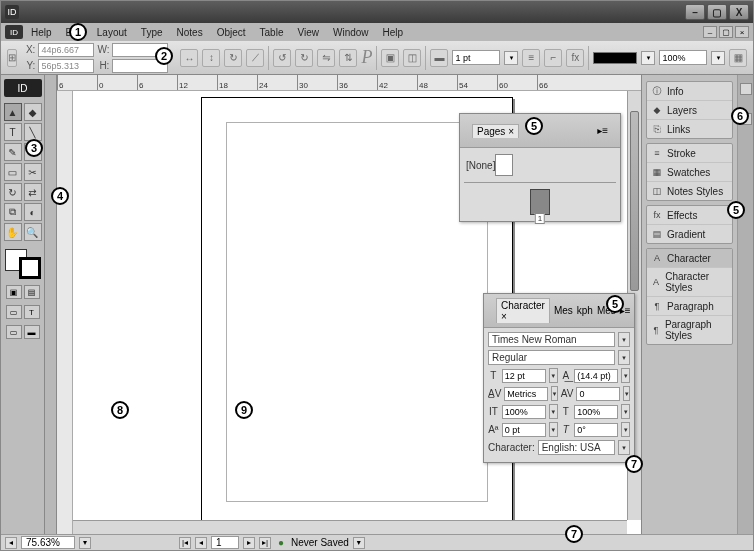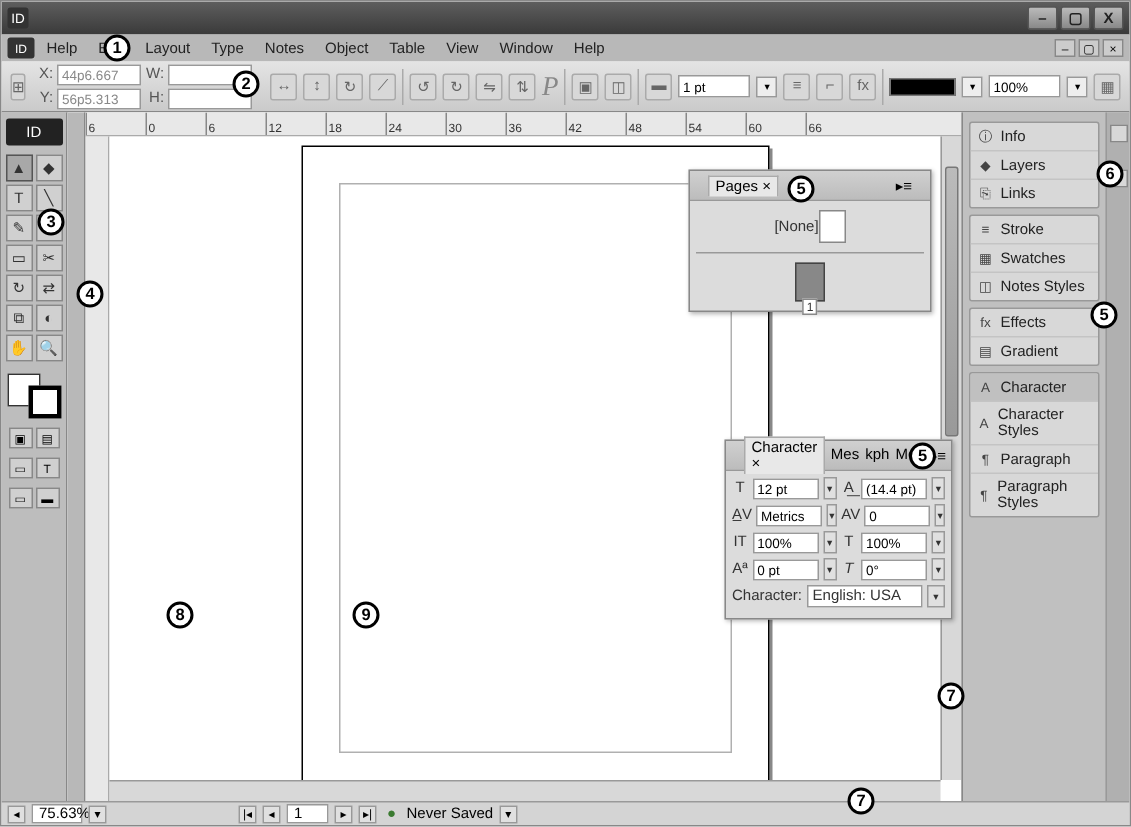--- a/index.html
+++ b/index.html
@@ -65,27 +65,27 @@
   .dock-group{display:flex;flex-direction:column;gap:0;border:1px solid #999;background:#d8d8d8;border-radius:2px;overflow:hidden;}
   .dock-item{display:flex;align-items:center;gap:4px;padding:3px 4px;cursor:pointer;border-bottom:1px solid #c4c4c4;}
   .dock-item:last-child{border-bottom:none;}
   .dock-item.active{background:#c0c0c0;}
   .dock-icon{width:12px;height:12px;display:flex;align-items:center;justify-content:center;font-size:9px;color:#444;}
   .dock-label{font-size:10px;color:#222;}
   .strip-icon{width:12px;height:12px;background:#d8d8d8;border:1px solid #888;}
 
   
   .panel { position:absolute; background:#dcdcdc; border:1px solid #888; box-shadow:1px 1px 3px rgba(0,0,0,.3); }
-  .panel-head{height:20px;background:linear-gradient(#d0d0d0,#bcbcbc);border-bottom:1px solid #999;display:flex;align-items:center;padding:0 12px;gap:4px;font-size:9px;}
+  .panel-head{height:34px;background:linear-gradient(#d0d0d0,#bcbcbc);border-bottom:1px solid #999;display:flex;align-items:center;padding:0 12px;gap:4px;font-size:9px;}
   .panel-tab{padding:1px 4px;background:#e8e8e8;border:1px solid #aaa;border-bottom:none;}
   .panel-x{margin-left:auto;cursor:pointer;}
   .panel-body{padding:4px;font-size:9px;color:#333;}
   .panel-foot{height:14px;background:#d0d0d0;border-top:1px solid #aaa;display:flex;align-items:center;padding:0 4px;font-size:9px;justify-content:space-between;}
   .pages-list{display:flex;flex-direction:column;gap:2px;}
-  .pg-row{display:flex;align-items:center;justify-content:center;padding:2px;}
+  .pg-row{display:flex;align-items:center;justify-content:flex-start;padding:2px;}
   .pg-thumb{width:18px;height:22px;background:#fff;border:1px solid #888;}
   .pg-spread-thumb{width:36px;height:22px;background:#fff;border:1px solid #888;display:flex;}
   .pg-spread-thumb>div{flex:1;border-right:1px solid #aaa;}
   .pg-divider{height:1px;background:#999;margin:2px 0;}
   .pg-current{width:20px;height:26px;background:#888;border:1px solid #444;margin:2px auto;position:relative;}
   .pg-current::after{content:"1";position:absolute;bottom:-10px;left:50%;transform:translateX(-50%);font-size:8px;background:#fff;border:1px solid #888;padding:0 2px;}
 
   .char-row{display:flex;align-items:center;gap:3px;margin-bottom:3px;}
   .char-field{flex:1;height:15px;background:#fff;border:1px solid #999;padding:0 3px;display:flex;align-items:center;}
   .char-dd{width:12px;height:15px;background:#e0e0e0;border:1px solid #999;display:flex;align-items:center;justify-content:center;font-size:7px;}
@@ -339,20 +339,28 @@
 <div class="panel" style="left:482px;top:292px;width:152px;">
   <div class="panel-head">
     <span class="panel-tab"><span>Character</span> ×</span>
     <span>Mes</span>
     <span>kph</span>
     <span>Mes</span>
     <span class="panel-x">▸≡</span>
   </div>
   <div class="panel-body">
     <div class="char-row">
+      <div class="char-field">Times New Roman</div>
+      <div class="char-dd">▾</div>
+    </div>
+    <div class="char-row">
+      <div class="char-field">Regular</div>
+      <div class="char-dd">▾</div>
+    </div>
+    <div class="char-row">
       <span class="char-ico">T</span>
       <input class="char-inp" value="12 pt" style="">
       <div class="char-dd">▾</div>
       <span class="char-ico">A͟</span>
       <input class="char-inp" value="(14.4 pt)" style="">
       <div class="char-dd">▾</div>
     </div>
     <div class="char-row">
       <span class="char-ico">A̲V</span>
       <input class="char-inp" value="Metrics" style="">
@@ -382,21 +390,21 @@
     <div class="char-row">
       <span>Character:</span>
       <div class="char-field" style="flex:1">English: USA</div>
       <div class="char-dd">▾</div>
     </div>
   </div>
 </div>
 
 <div class="statusbar">
   <div class="nav-btn">◂</div>
-  <div class="status-field" style="width:34px">75.63%</div>
+  <div class="status-field" style="width:54px">75.63%</div>
   <div class="nav-btn">▾</div>
   <div style="width:80px"></div>
   <div class="nav-btn">|◂</div>
   <div class="nav-btn">◂</div>
   <div class="status-field" style="width:28px">1</div>
   <div class="nav-btn">▸</div>
   <div class="nav-btn">▸|</div>
   <span class="status-icon">●</span>
   <span>Never Saved</span>
   <div class="nav-btn">▾</div>

